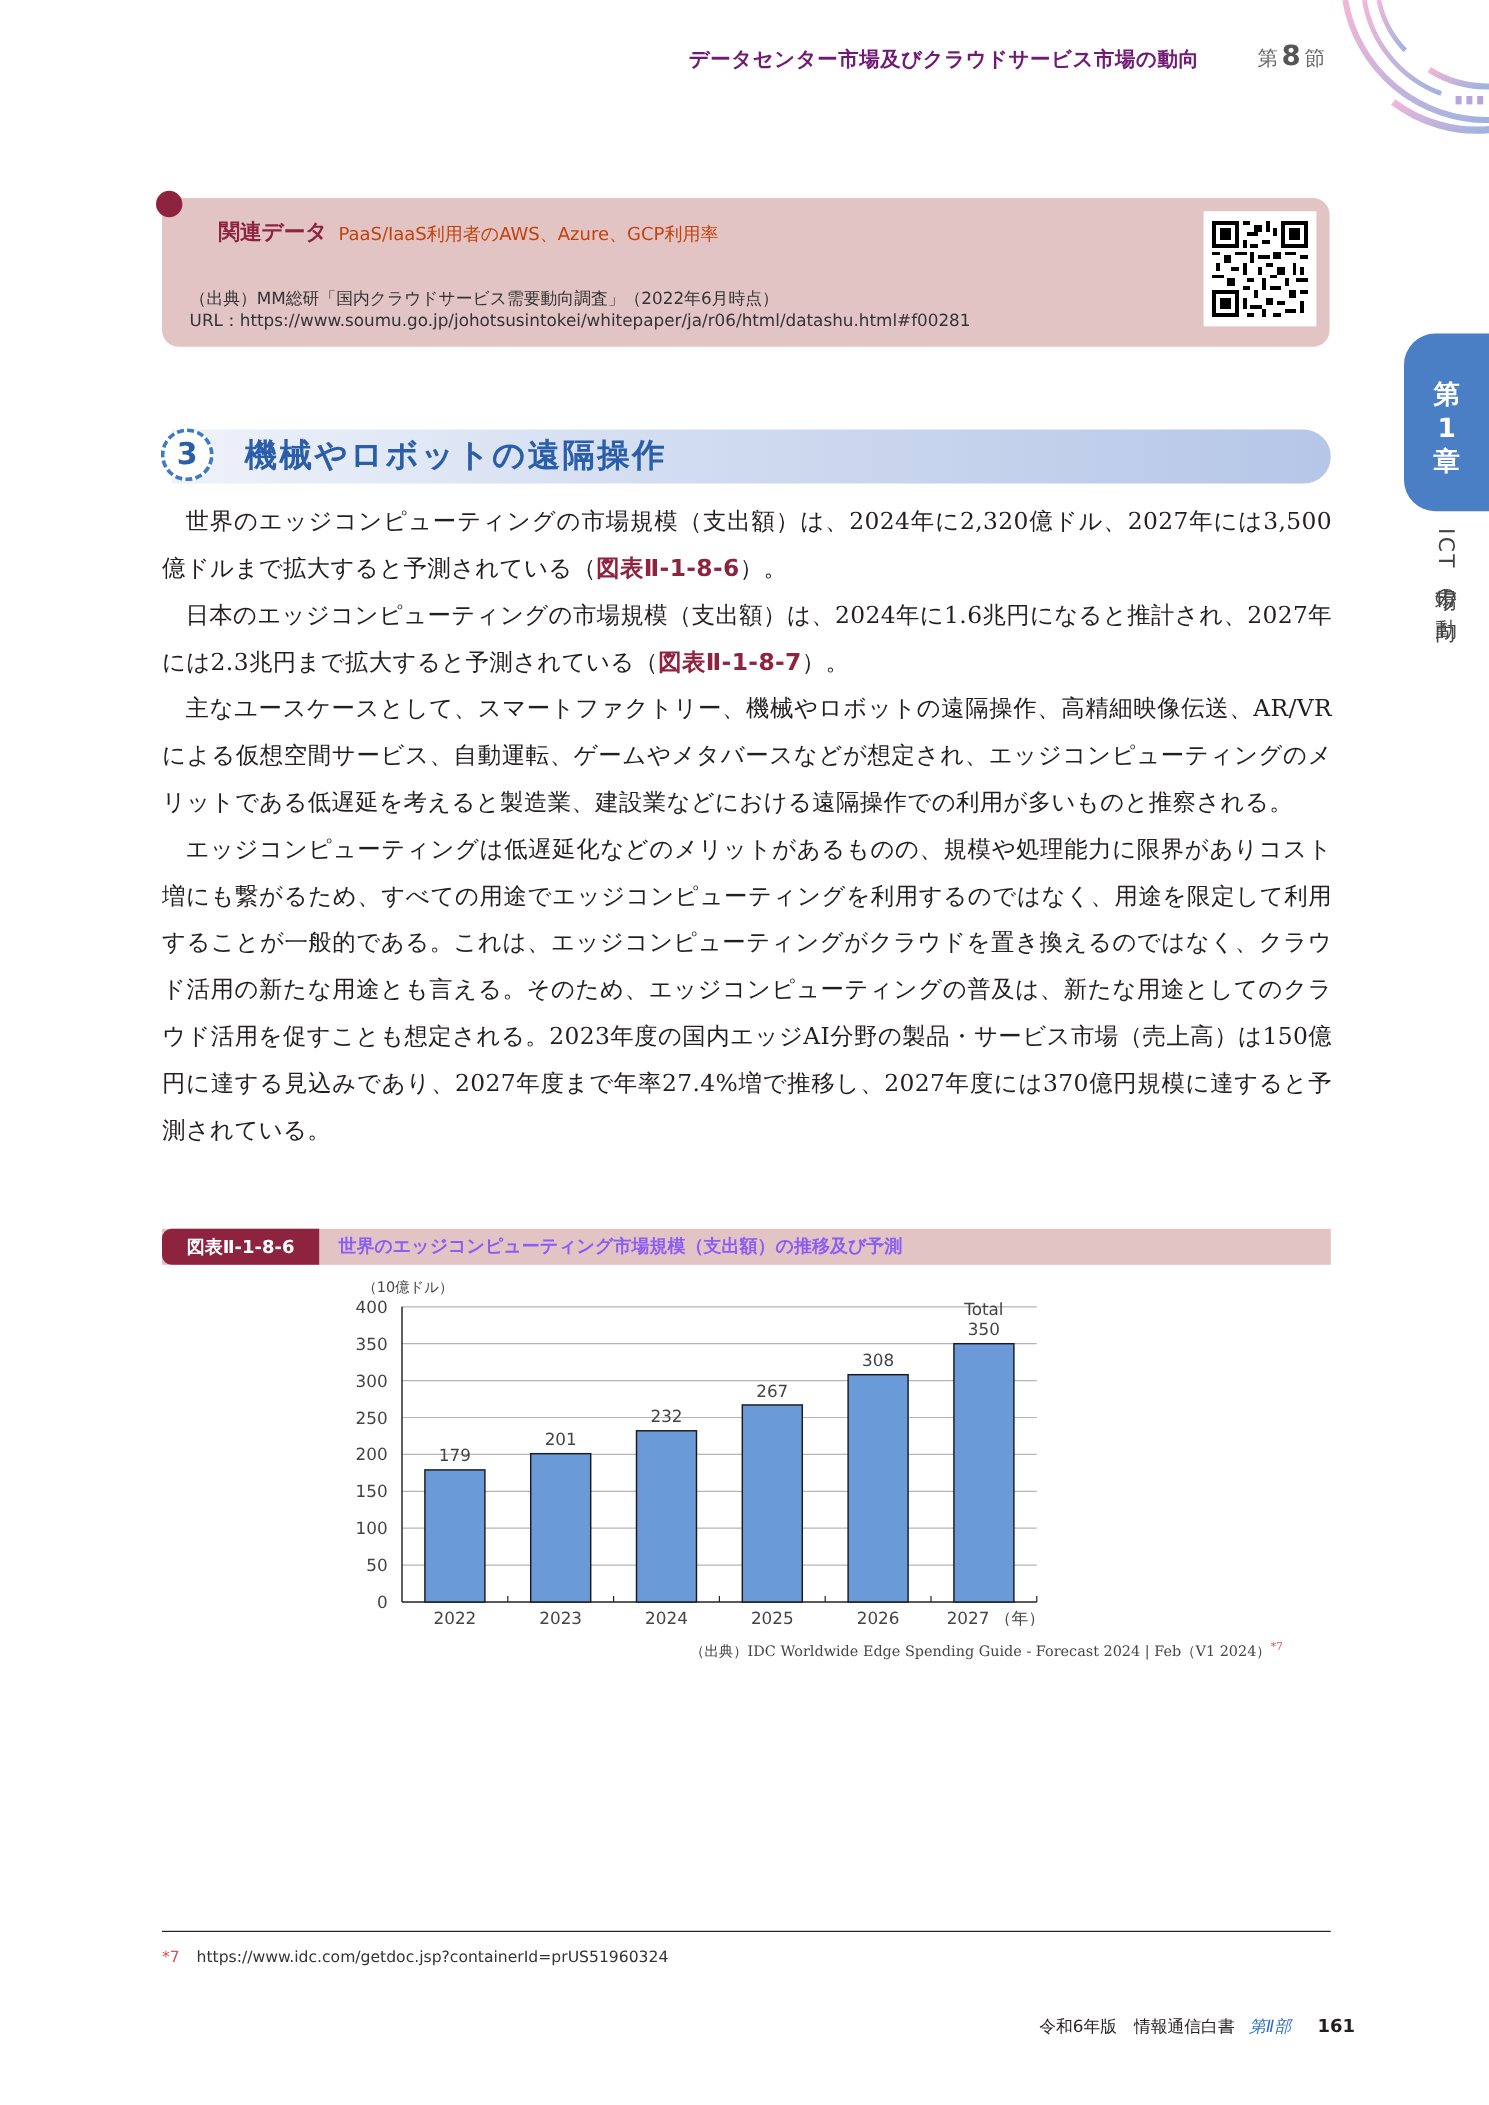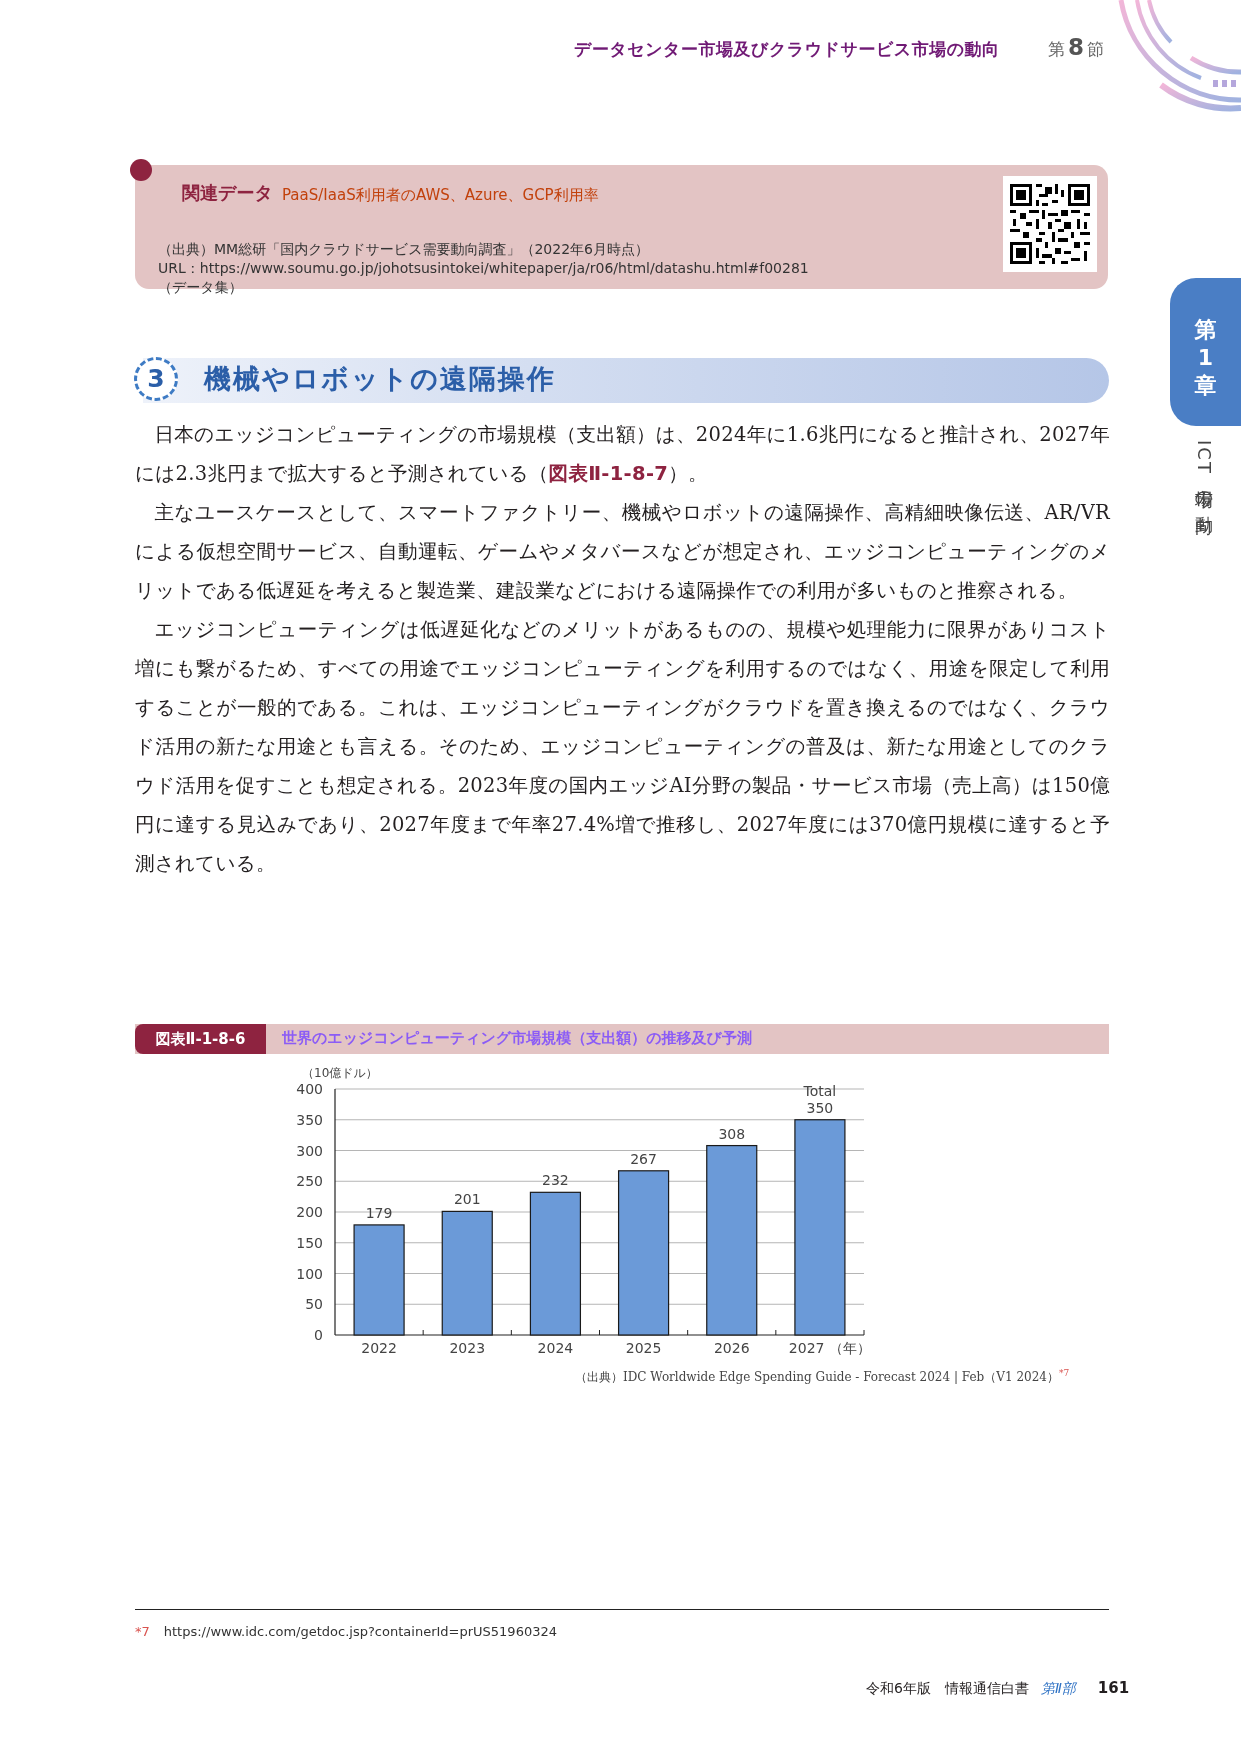--- a/index.html
+++ b/index.html
@@ -81,21 +81,20 @@
   <rect x="130" y="80" width="5" height="7" fill="#b5a7dc"></rect>
 </svg>
 
 <div class="related"></div>
 <div class="related-dot"></div>
 <div class="related-label">関連データ</div>
 <div class="related-topic">PaaS/IaaS利用者のAWS、Azure、GCP利用率</div>
 <div class="related-src">
   <div>（出典）MM総研「国内クラウドサービス需要動向調査」（2022年6月時点）</div>
   <div>URL：https://www.soumu.go.jp/johotsusintokei/whitepaper/ja/r06/html/datashu.html#f00281</div>
-  <div>（データ集）</div>
 </div>
 <div class="qr">
   <svg width="80" height="82" viewBox="0 0 25 25" shape-rendering="crispEdges">
     <rect x="0" y="0" width="7" height="7" fill="#000"></rect>
       <rect x="1" y="1" width="5" height="5" fill="#fff"></rect>
       <rect x="2" y="2" width="3" height="3" fill="#000"></rect>
     <rect x="18" y="0" width="7" height="7" fill="#000"></rect>
       <rect x="19" y="1" width="5" height="5" fill="#fff"></rect>
       <rect x="20" y="2" width="3" height="3" fill="#000"></rect>
     <rect x="0" y="18" width="7" height="7" fill="#000"></rect>
@@ -110,20 +109,21 @@
   <span>1</span>
   <span>章</span>
 </div>
 <div class="chap-vert">ICT市場の動向</div>
 
 <div class="sec-bar"></div>
 <div class="sec-badge">3</div>
 <div class="sec-title">機械やロボットの遠隔操作</div>
 
 <div class="body">
+  <p><span>世界のエッジコンピューティングの市場規模（支出額）は、2024年に2,320億ドル、2027年には3,500億ドルまで拡大すると予測されている（</span><span class="ref">図表Ⅱ-1-8-6</span><span>）。</span></p>
   <p><span>日本のエッジコンピューティングの市場規模（支出額）は、2024年に1.6兆円になると推計され、2027年には2.3兆円まで拡大すると予測されている（</span><span class="ref">図表Ⅱ-1-8-7</span><span>）。</span></p>
   <p>主なユースケースとして、スマートファクトリー、機械やロボットの遠隔操作、高精細映像伝送、AR/VRによる仮想空間サービス、自動運転、ゲームやメタバースなどが想定され、エッジコンピューティングのメリットである低遅延を考えると製造業、建設業などにおける遠隔操作での利用が多いものと推察される。</p>
   <p>エッジコンピューティングは低遅延化などのメリットがあるものの、規模や処理能力に限界がありコスト増にも繋がるため、すべての用途でエッジコンピューティングを利用するのではなく、用途を限定して利用することが一般的である。これは、エッジコンピューティングがクラウドを置き換えるのではなく、クラウド活用の新たな用途とも言える。そのため、エッジコンピューティングの普及は、新たな用途としてのクラウド活用を促すことも想定される。2023年度の国内エッジAI分野の製品・サービス市場（売上高）は150億円に達する見込みであり、2027年度まで年率27.4%増で推移し、2027年度には370億円規模に達すると予測されている。</p>
 </div>
 
 <div class="fig-bar"></div>
 <div class="fig-num">図表Ⅱ-1-8-6</div>
 <div class="fig-title">世界のエッジコンピューティング市場規模（支出額）の推移及び予測</div>
 
 <svg class="chart" id="chart" viewBox="0 0 680 300">

